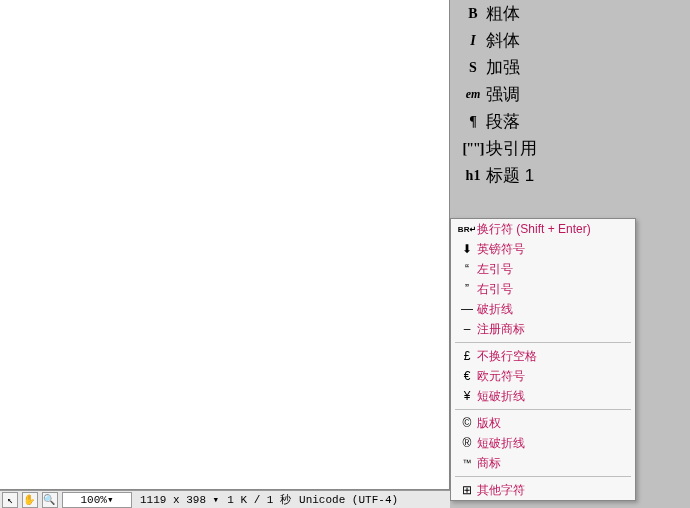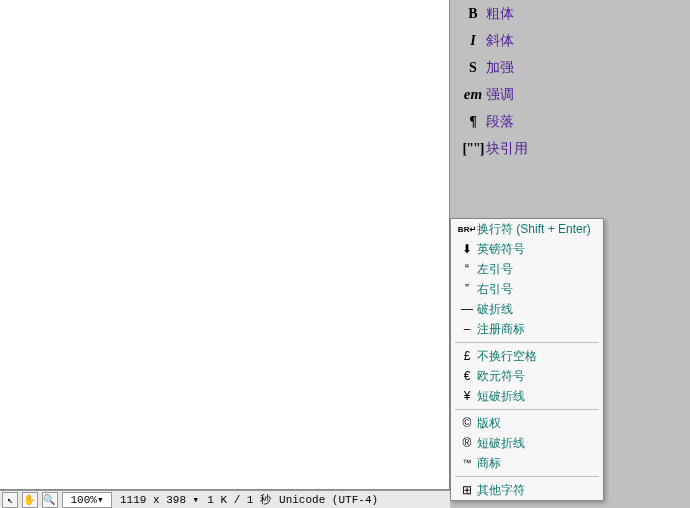--- a/index.html
+++ b/index.html
@@ -41,47 +41,47 @@
   .sidebar-item .icon {
     width: 26px;
     display: inline-flex;
     justify-content: center;
     font-family: Georgia, "Times New Roman", serif;
     font-weight: bold;
     font-size: 14px;
     color: #000;
   }
   .sidebar-item .label {
-    font-size: 14px;
-    color: #4c1d95;
+    font-size: 17px;
+    color: #000000;
   }
   .popup {
     position: absolute;
     left: 450px;
     top: 218px;
-    width: 154px;
+    width: 186px;
     background: #f7f7f7;
     border: 1px solid #888;
     box-shadow: 2px 2px 4px rgba(0,0,0,0.25);
   }
   .popup .row {
     display: flex;
     align-items: center;
     height: 20px;
     padding: 0 6px;
     cursor: default;
   }
   .popup .icon {
     width: 20px;
     display: inline-flex;
     justify-content: center;
     font-size: 12px;
     color: #000;
   }
-  .popup .label { font-size: 12px; color: #0f766e; }
+  .popup .label { font-size: 12px; color: #be185d; }
   .popup hr {
     margin: 3px 4px;
     border: none;
     border-top: 1px solid #bfbfbf;
   }
   .statusbar {
     position: absolute;
     left: 0;
     bottom: 0;
     width: 450px;
@@ -100,21 +100,21 @@
     width: 16px;
     height: 16px;
     border: 1px solid #999;
     background: #f5f5f5;
     display: inline-flex;
     align-items: center;
     justify-content: center;
     font-size: 10px;
   }
   .statusbar .zoom {
-    width: 50px;
+    width: 70px;
     height: 16px;
     border: 1px solid #999;
     background: #fff;
     display: inline-flex;
     align-items: center;
     justify-content: center;
     font-size: 11px;
   }
   .statusbar .info { padding-left: 4px; }
   .it { font-style: italic; }
@@ -134,30 +134,34 @@
   </div>
   <div class="sidebar-item">
     <span class="icon it">I</span>
     <span class="label">斜体</span>
   </div>
   <div class="sidebar-item">
     <span class="icon">S</span>
     <span class="label">加强</span>
   </div>
   <div class="sidebar-item">
-    <span class="icon it" style="font-size:15px">em</span>
+    <span class="icon it" style="font-size:12px">em</span>
     <span class="label">强调</span>
   </div>
   <div class="sidebar-item">
     <span class="icon">¶</span>
     <span class="label">段落</span>
   </div>
   <div class="sidebar-item">
     <span class="icon bq">[""]</span>
     <span class="label">块引用</span>
+  </div>
+  <div class="sidebar-item">
+    <span class="icon h1">h1</span>
+    <span class="label">标题 1</span>
   </div>
 </div>
 
 <div class="popup">
   <div class="row">
     <span class="icon" style="font-size:8px;font-weight:bold">BR↵</span>
     <span class="label">换行符 (Shift + Enter)</span>
   </div>
   <div class="row">
     <span class="icon">⬇</span>

